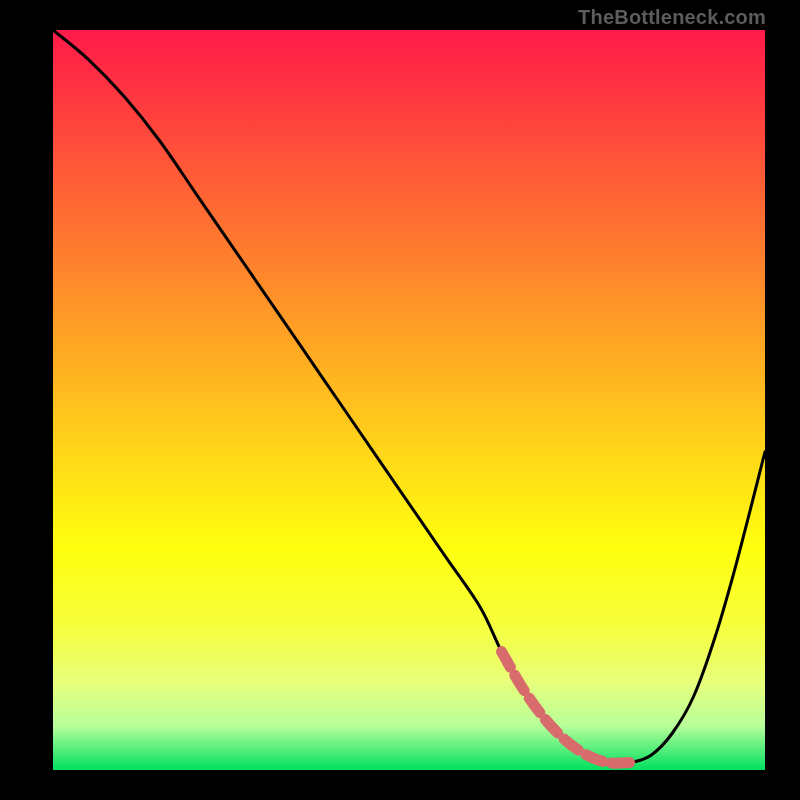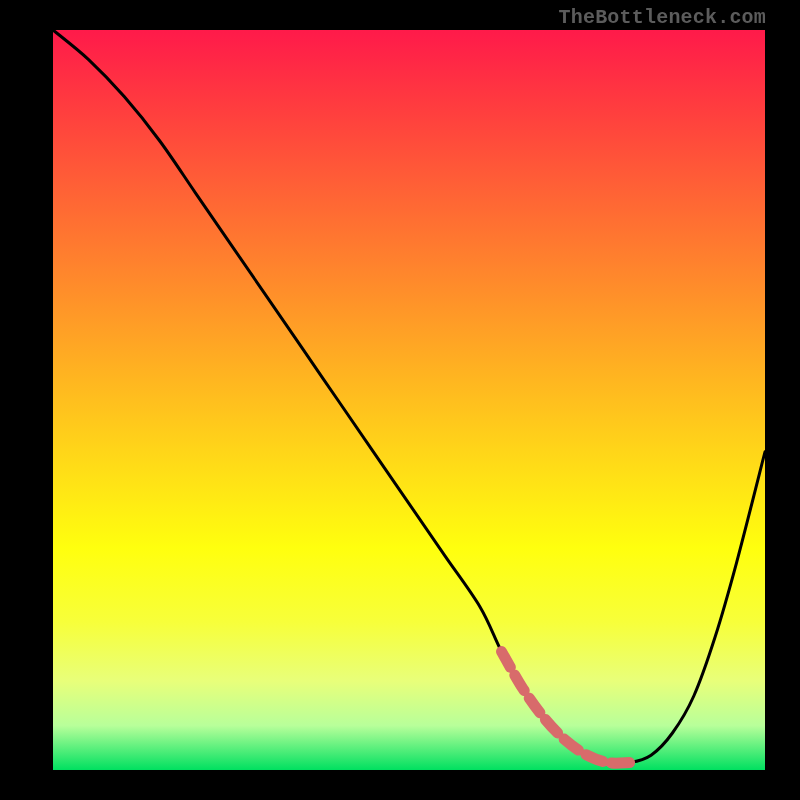--- a/index.html
+++ b/index.html
@@ -34,21 +34,21 @@
       #ffff0e 70%,
       #f7ff3a 80%,
       #e8ff7a 88%,
       #b8ff9a 94%,
       #00e060 100%);
   }
   .watermark {
     position: absolute;
     top: 6px;
     right: 34px;
-    font-family: Liberation Mono, monospace;
+    font-family: Liberation Sans, sans-serif;
     font-size: 20px;
     font-weight: 600;
     color: #5c5c5c;
     letter-spacing: 0.2px;
   }
   svg.curve {
     position: absolute;
     left: 0;
     top: 0;
     width: 712px;

